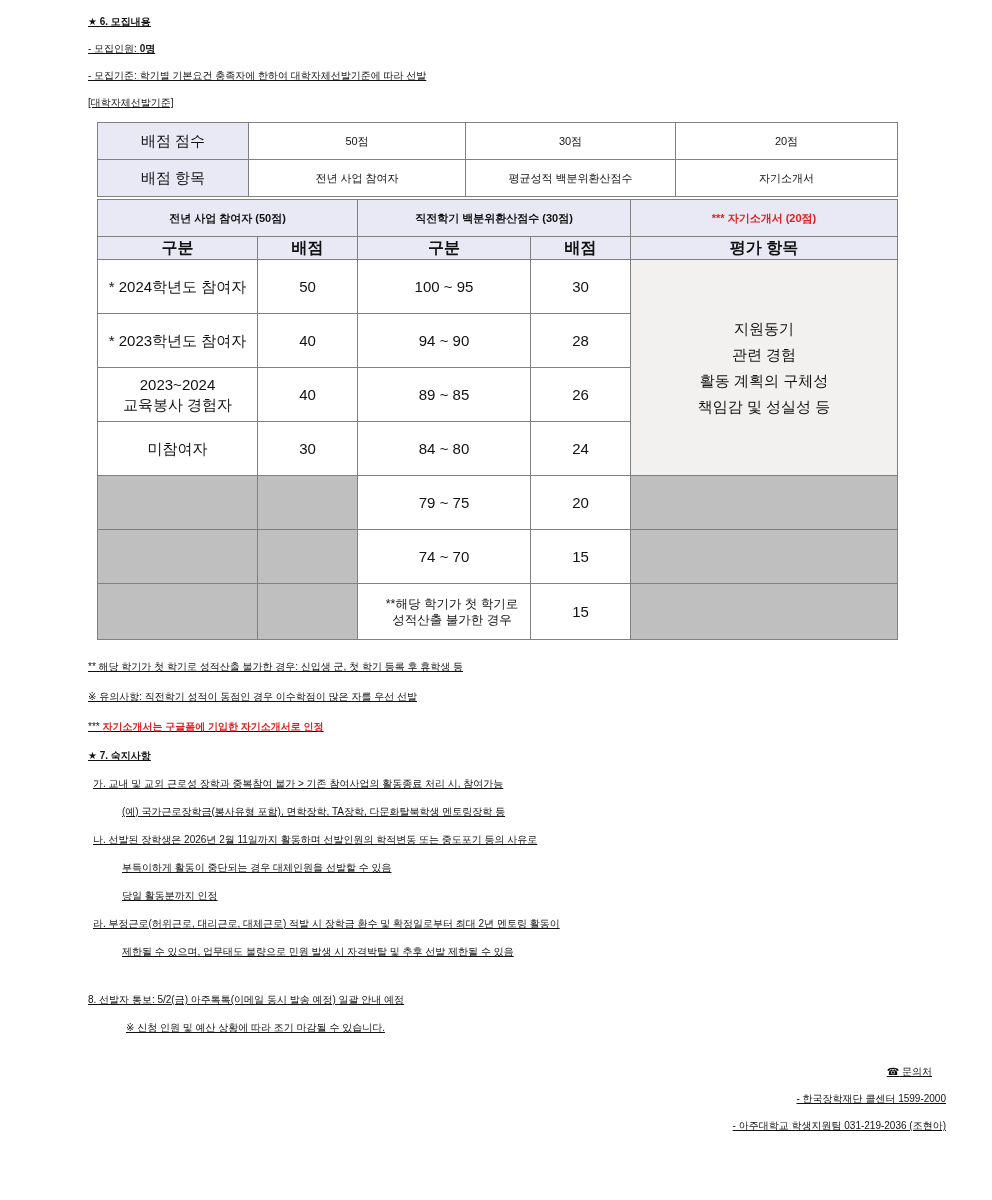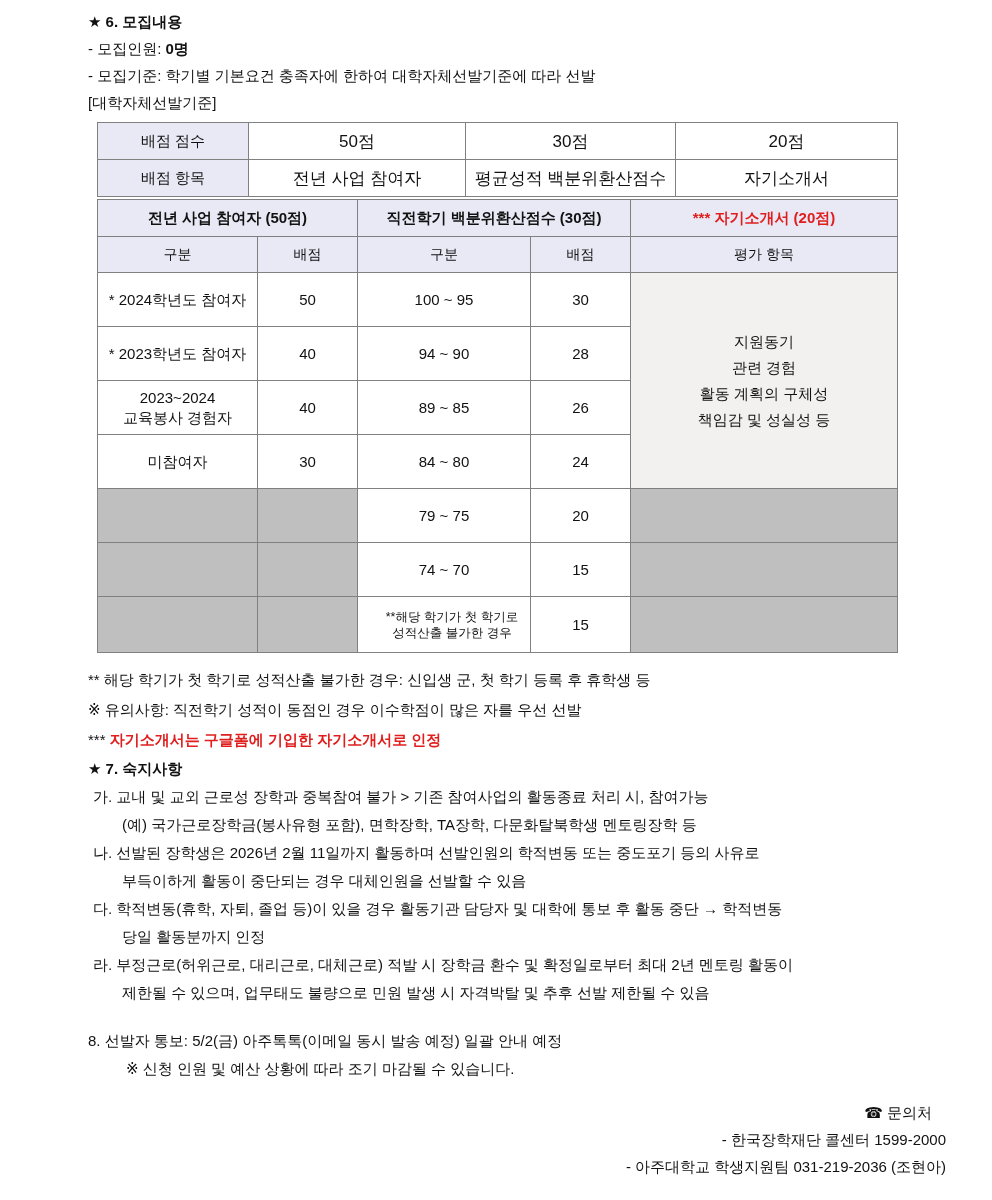--- a/index.html
+++ b/index.html
@@ -6,40 +6,40 @@
   html, body { margin: 0; padding: 0; }
   body {
     width: 992px; height: 1200px; overflow: hidden;
     background: #ffffff;
     color: var(--text, #111111);
     font-family: "Liberation Sans", "DejaVu Sans", sans-serif;
   }
   .page { padding: 8px 30px 0 88px; }
 
   
-  .line { font-size: 15px; line-height: 27px; white-space: nowrap; }
+  .line { font-size: 10px; line-height: 27px; white-space: nowrap; text-decoration: underline; }
   .bold { font-weight: bold; }
   .red  { color: var(--red, #e01e1e); }
 
   
   table {
     border-collapse: collapse; table-layout: fixed;
     width: 800px; margin-left: 9px;
   }
   th, td { border: 1px solid var(--border, #808080); padding: 0 4px; }
   .t1 { margin-top: 6px; }
   .t1 th {
     background: var(--header-bg, #e9e9f6);
     font-weight: normal; font-size: 15px; height: 37px;
   }
-  .t1 td { text-align: center; font-size: 17px; height: 37px; }
+  .t1 td { text-align: center; font-size: 11px; height: 37px; }
 
   .t2 { margin-top: 2px; }
-  .t2 .gh th { height: 37px; background: var(--header-bg, #e9e9f6); font-size: 15px; font-weight: bold; }
-  .t2 .sh th { height: 36px; background: var(--header-bg, #e9e9f6); font-size: 14px; font-weight: normal; }
+  .t2 .gh th { height: 37px; background: var(--header-bg, #e9e9f6); font-size: 11px; font-weight: bold; }
+  .t2 .sh th { height: 23px; background: var(--header-bg, #e9e9f6); font-size: 16px; font-weight: bold; }
   .t2 td { height: 54px; text-align: center; font-size: 15px; }
   .t2 td.multiline { white-space: pre-line; line-height: 20px; }
   .t2 td.gray { background: var(--gray-cell, #bfbfbf); }
   .t2 td.eval {
     background: var(--eval-bg, #f2f1ef);
     white-space: pre-line; line-height: 26px; vertical-align: middle;
   }
   .t2 td.small-note { font-size: 12.5px; line-height: 16px; white-space: pre-line; height: 56px; padding-left: 20px; }
 
   
@@ -177,21 +177,20 @@
     <div class="line">※ 유의사항: 직전학기 성적이 동점인 경우 이수학점이 많은 자를 우선 선발</div>
     <div class="line"><span>*** </span><span class="red bold">자기소개서는 구글폼에 기입한 자기소개서로 인정</span></div>
   </div>
 
   <div class="sec7">
     <div class="line bold">★ 7. 숙지사항</div>
     <div class="line ind1">가. 교내 및 교외 근로성 장학과 중복참여 불가 &gt; 기존 참여사업의 활동종료 처리 시, 참여가능</div>
     <div class="line ind2">(예) 국가근로장학금(봉사유형 포함), 면학장학, TA장학, 다문화탈북학생 멘토링장학 등</div>
     <div class="line ind1">나. 선발된 장학생은 2026년 2월 11일까지 활동하며 선발인원의 학적변동 또는 중도포기 등의 사유로</div>
     <div class="line ind2">부득이하게 활동이 중단되는 경우 대체인원을 선발할 수 있음</div>
-    <div class="line ind1">다. 학적변동(휴학, 자퇴, 졸업 등)이 있을 경우 활동기관 담당자 및 대학에 통보 후 활동 중단 → 학적변동</div>
     <div class="line ind2">당일 활동분까지 인정</div>
     <div class="line ind1">라. 부정근로(허위근로, 대리근로, 대체근로) 적발 시 장학금 환수 및 확정일로부터 최대 2년 멘토링 활동이</div>
     <div class="line ind2">제한될 수 있으며, 업무태도 불량으로 민원 발생 시 자격박탈 및 추후 선발 제한될 수 있음</div>
   </div>
 
   <div class="sec8">
     <div class="line">8. 선발자 통보: 5/2(금) 아주톡톡(이메일 동시 발송 예정) 일괄 안내 예정</div>
     <div class="line ind">※ 신청 인원 및 예산 상황에 따라 조기 마감될 수 있습니다.</div>
   </div>
 

